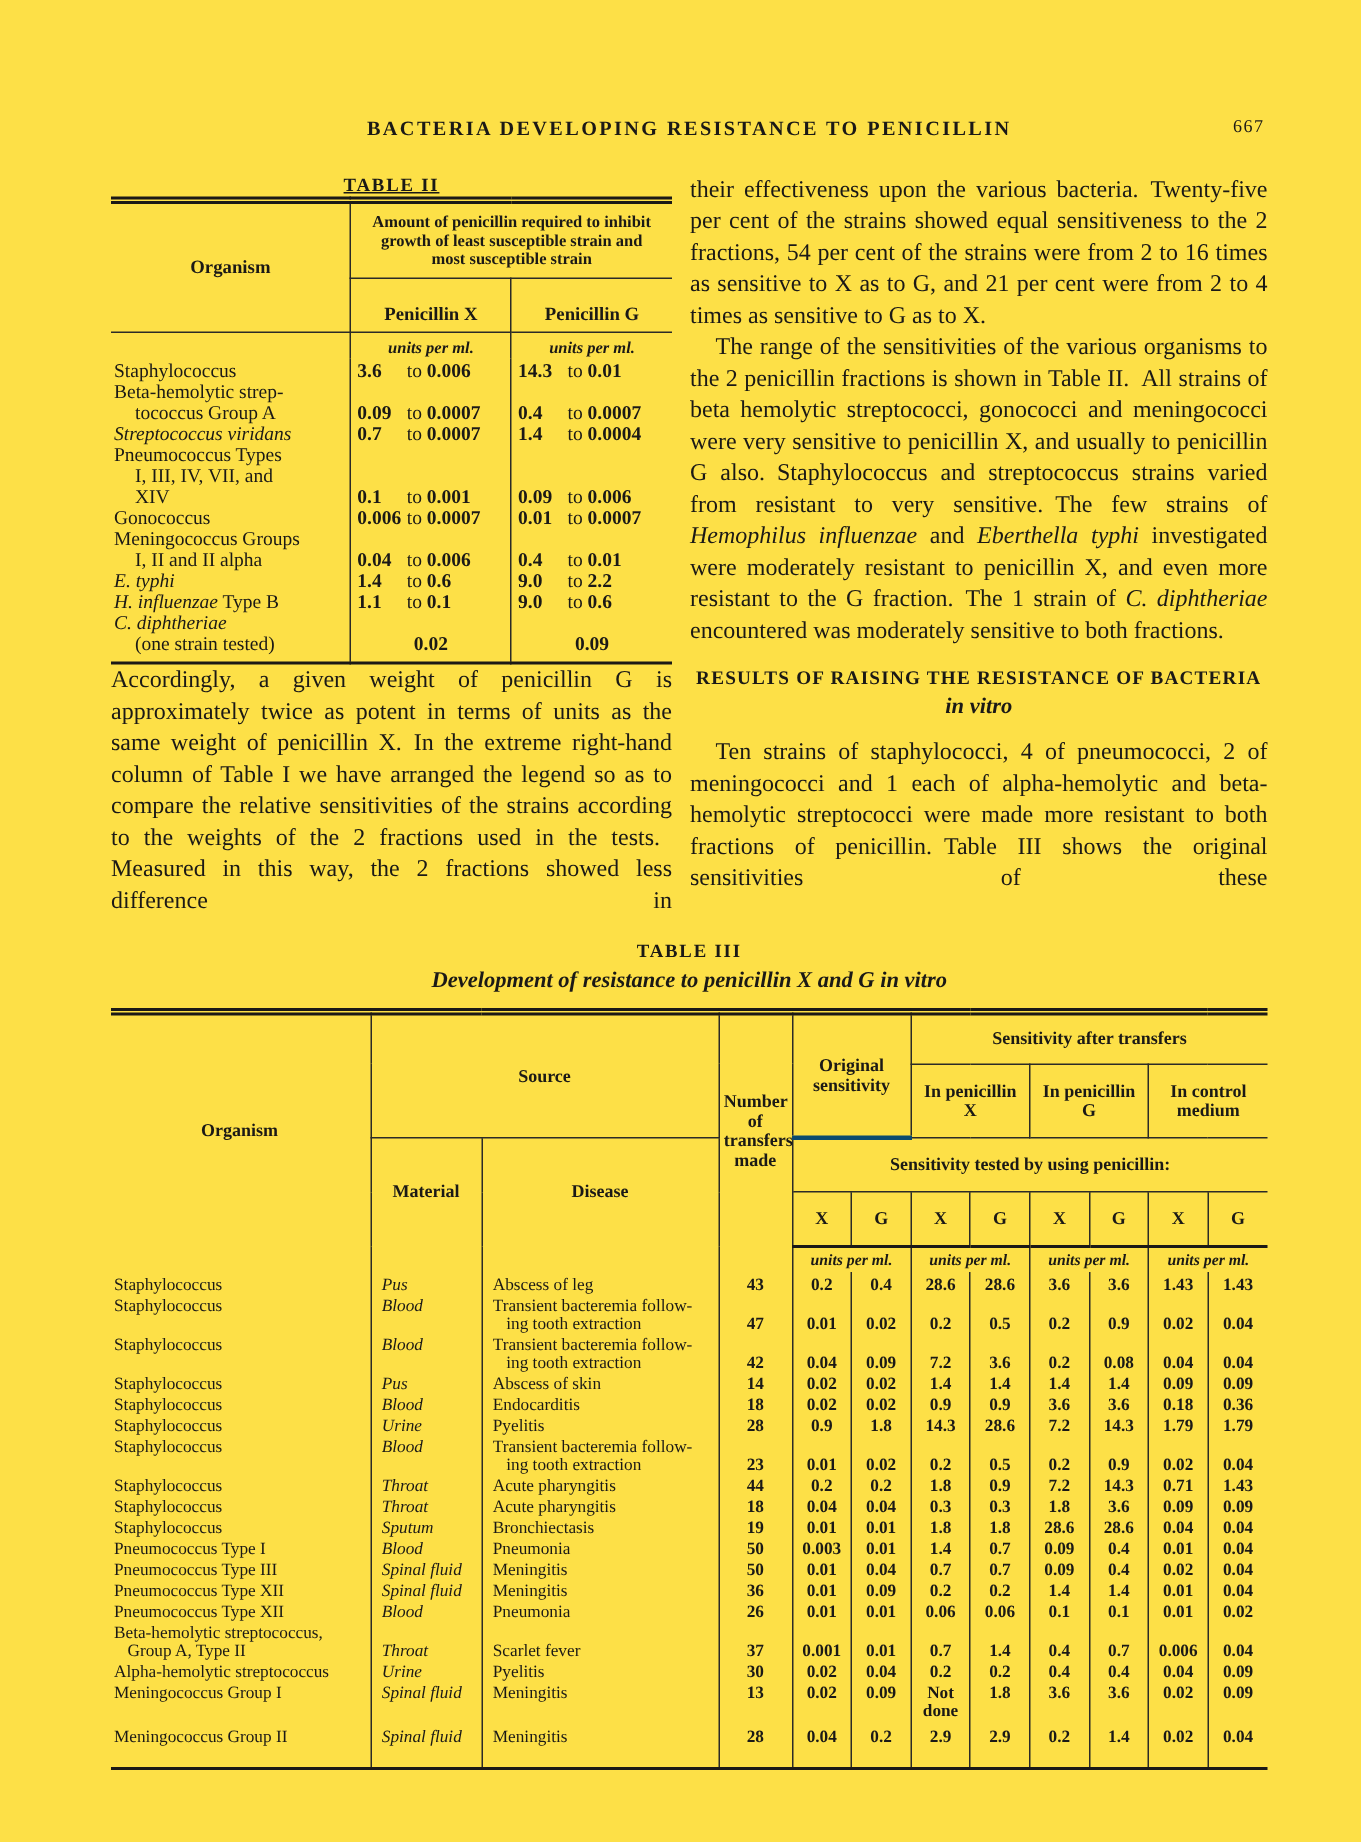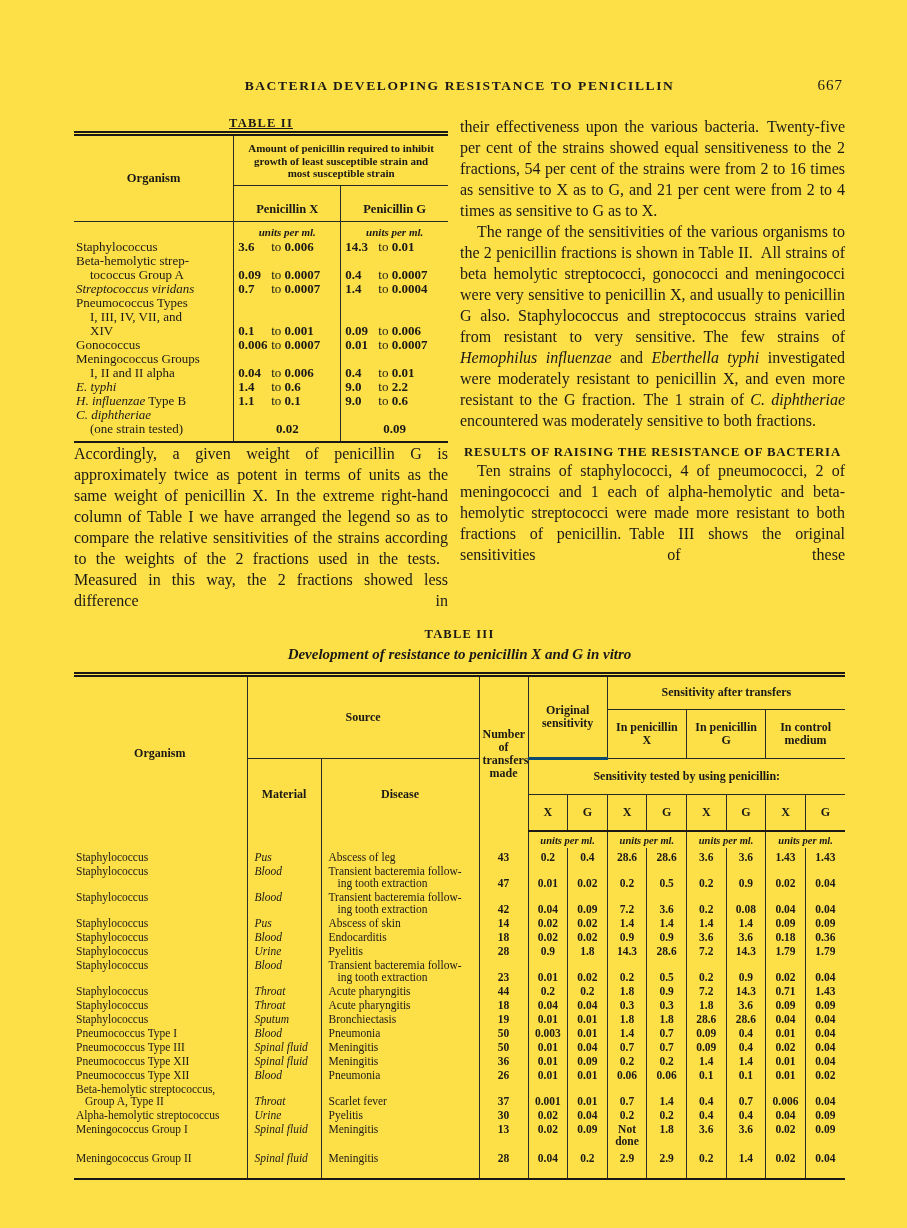--- a/index.html
+++ b/index.html
@@ -4,21 +4,21 @@
 <style>
   html,body{margin:0;padding:0;background:#e9e7e2;}
   .page{
     position:relative;width:907px;height:1228px;box-sizing:border-box;
     margin:0 auto;background:#fde047;color:#1b1916;
     font-family:"Liberation Serif","DejaVu Serif",serif;
     padding:78px 62px 0 74px;overflow:hidden;
   }
   
   .rh{position:relative;text-align:center;font-weight:700;font-size:13.5px;letter-spacing:1.6px;height:18px;}
-  .pageno{position:absolute;right:2px;top:-1px;font-weight:400;font-size:15px;letter-spacing:1px;}
+  .pageno{position:absolute;right:2px;top:-1px;font-weight:400;font-size:12px;letter-spacing:1px;}
   
   .cols{display:flex;gap:12px;margin-top:20px;align-items:flex-start;}
   .colL{width:374px;flex:0 0 374px;}
   .colR{width:385px;flex:0 0 385px;}
   p.body{font-size:16px;line-height:21px;text-align:justify;margin:0;}
   p.cont{text-align-last:justify;}
   p.indent{text-indent:17px;}
   .lpara{margin-top:26px;}
   
   .t2title{text-align:center;font-weight:700;font-size:12.5px;letter-spacing:1.2px;text-decoration:underline;}
@@ -177,20 +177,21 @@
             </tr>
           </tbody>
       </table>
       <p class="body cont lpara">Accordingly, a given weight of penicillin G is approximately twice as potent in terms of units as the same weight of penicillin X. In the extreme right-hand column of Table I we have arranged the legend so as to compare the relative sensitivities of the strains according to the weights of the 2 fractions used in the tests. Measured in this way, the 2 fractions showed less difference in</p>
     </div>
 
     <div class="colR">
       <p class="body">their effectiveness upon the various bacteria. Twenty-five per cent of the strains showed equal sensitiveness to the 2 fractions, 54 per cent of the strains were from 2 to 16 times as sensitive to X as to G, and 21 per cent were from 2 to 4 times as sensitive to G as to X.</p>
       <p class="body indent"><span>The range of the sensitivities of the various organisms to the 2 penicillin fractions is shown in Table II. All strains of beta hemolytic streptococci, gonococci and meningococci were very sensitive to penicillin X, and usually to penicillin G also. Staphylococcus and streptococcus strains varied from resistant to very sensitive. The few strains of </span><i>Hemophilus influenzae</i><span> and </span><i>Eberthella typhi</i><span> investigated were moderately resistant to penicillin X, and even more resistant to the G fraction. The 1 strain of </span><i>C. diphtheriae</i><span> encountered was moderately sensitive to both fractions.</span></p>
       <div class="sechead">RESULTS OF RAISING THE RESISTANCE OF BACTERIA</div>
+      <div class="secsub">in vitro</div>
       <p class="body indent cont">Ten strains of staphylococci, 4 of pneumococci, 2 of meningococci and 1 each of alpha-hemolytic and beta-hemolytic streptococci were made more resistant to both fractions of penicillin. Table III shows the original sensitivities of these</p>
     </div>
 
   </div>
 
   <div class="t3wrap">
     <div class="t3title">TABLE III</div>
     <div class="t3cap">Development of resistance to penicillin X and G in vitro</div>
     <table class="t3">
       <colgroup>

